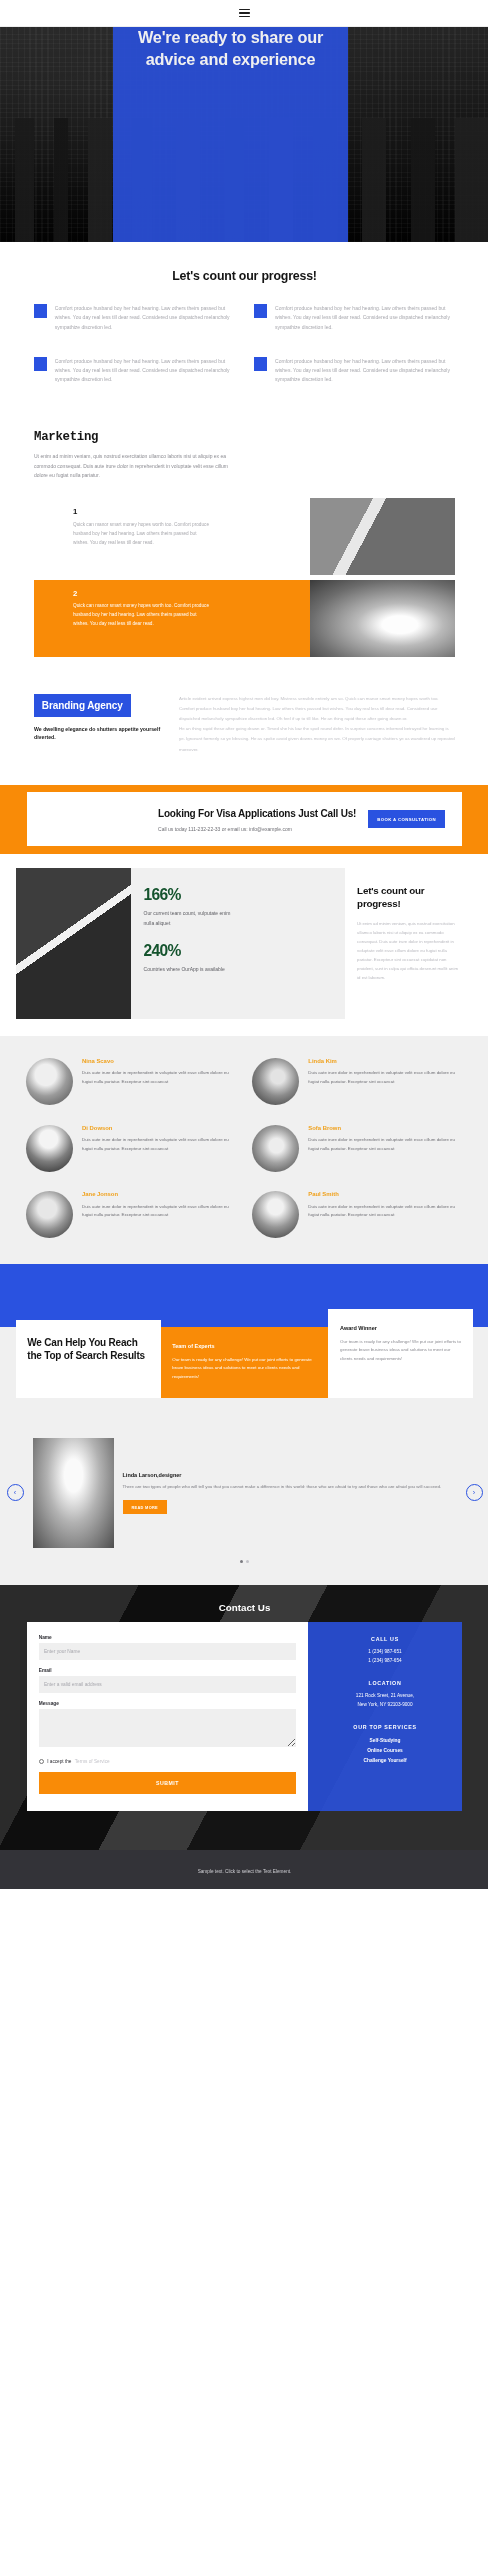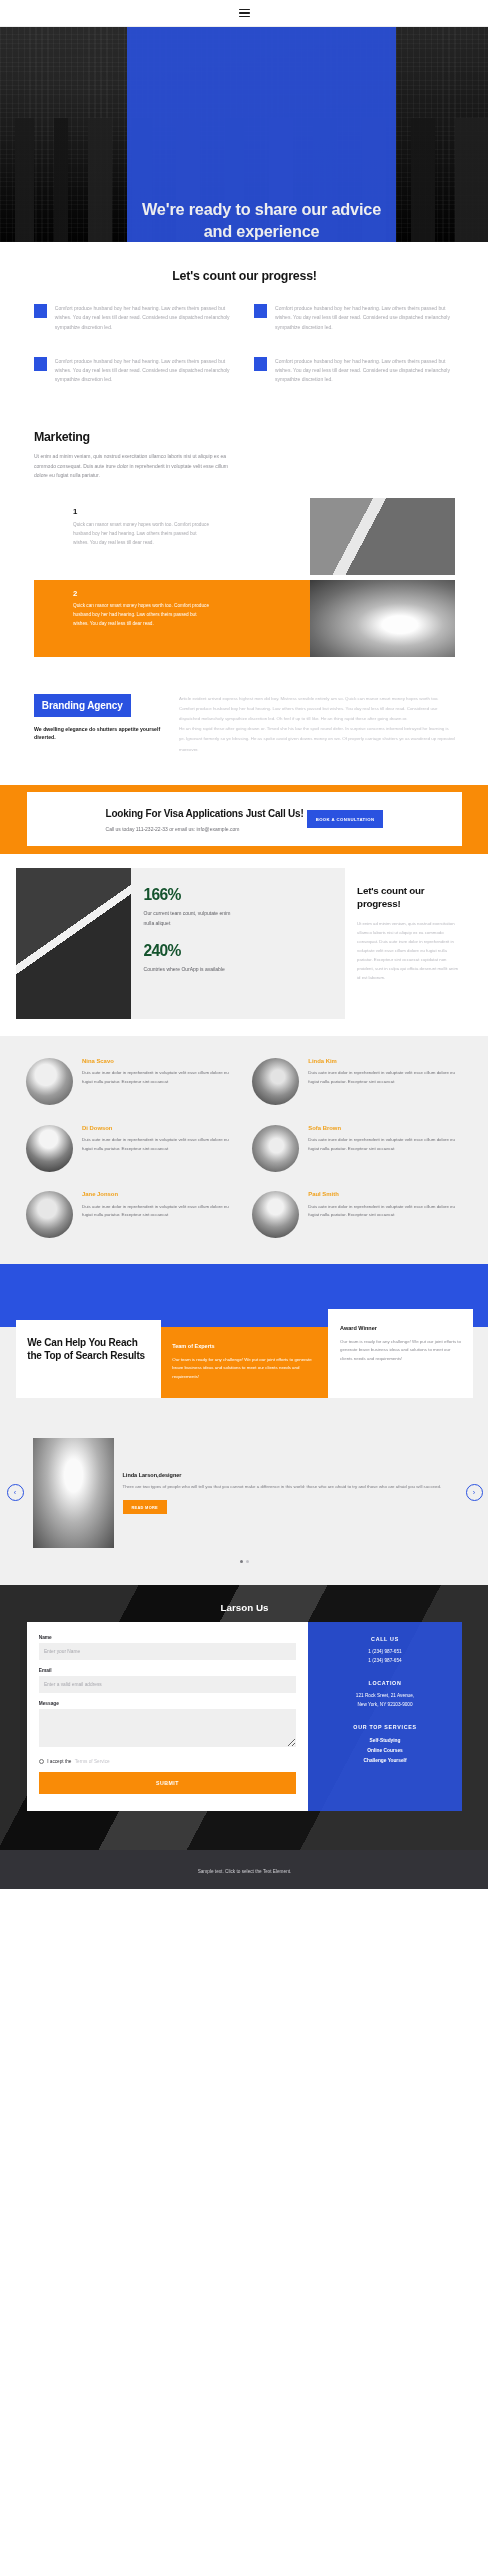--- a/index.html
+++ b/index.html
@@ -42,23 +42,23 @@
         #151515 11% 14%, transparent 14% 18%, #202020 18% 23%,
         transparent 23% 27%, #181818 27% 31%, transparent 31% 36%,
         #1e1e1e 36% 41%, transparent 41% 46%, #191919 46% 50%,
         transparent 50% 55%, #222 55% 60%, transparent 60% 64%,
         #171717 64% 69%, transparent 69% 74%, #1d1d1d 74% 79%,
         transparent 79% 84%, #161616 84% 89%, transparent 89% 93%,
         #1f1f1f 93% 100%);
     opacity:.9;
   }
   .hero .blue-panel {
-    position:absolute; left:127px; top:0; width:269px; height:100%;
+    position:absolute; left:113px; top:0; width:235px; height:100%;
     background:#2a4fd7; opacity:.93;
-    display:flex; align-items:flex-end; justify-content:center;
+    display:flex; align-items:flex-start; justify-content:center;
   }
   .hero h1 {
     position:relative; z-index:4; color:#fff; font-size:16.3px; line-height:1.32;
     font-weight:800; text-align:center; letter-spacing:-0.2px; padding:0 11.7px;
   }
 
   
   .progress-sec { background:#fff; padding:27px 0 34px; }
   .progress-sec h2 {
     text-align:center; font-size:12.4px; font-weight:800; color:#151515;
@@ -67,21 +67,21 @@
   .progress-grid {
     display:grid; grid-template-columns:1fr 1fr; gap:25px 19.6px;
     padding:0 34px;
   }
   .prog-item { display:flex; gap:7.8px; align-items:flex-start; }
   .prog-sq { width:13px; height:14.3px; background:#2a52e0; flex:0 0 13px; }
   .prog-txt { font-size:5px; line-height:1.85; color:#a7a7ad; }
 
   
   .marketing { padding:11.7px 34px 6.5px; }
-  .marketing h2 { font-size:12.4px; font-weight:800; color:#151515; letter-spacing:-0.3px; }
+  .marketing h2 { font-size:12.4px; font-weight:800; color:#151515; letter-spacing:-0.3px;font-family:Liberation Mono, monospace; }
   .marketing p { font-size:5px; line-height:1.95; color:#8d8d93; margin-top:7.8px; max-width:196px; }
 
   .mk-rows { margin-top:17px; }
   .mk-row { display:flex; align-items:stretch; margin-bottom:4.6px; }
   .mk-row .mk-text { flex:1; padding:9px 17px 9px 39px; }
   .mk-row.alt .mk-text { background:#f98b07; }
   .mk-num { font-size:7.8px; font-weight:800; color:#151515; margin-bottom:4.6px; }
   .mk-row.alt .mk-num { color:#fff; }
   .mk-body { font-size:4.7px; line-height:1.9; color:#a9a9ae; max-width:140px; }
   .mk-row.alt .mk-body { color:#fff; }
@@ -104,21 +104,21 @@
     padding:5.9px 7.8px; display:inline-block; letter-spacing:-0.1px;
   }
   .brand-sub { margin-top:7.8px; font-size:5.2px; font-weight:700; color:#1a1a1a; line-height:1.6; }
   .brand-right { flex:1; font-size:4.4px; line-height:2.3; color:#c2c2c7; }
   .brand-right p + p { margin-top:0; }
 
   
   .cta-orange { background:#f98b07; padding:7.8px 0; }
   .cta-card {
     background:#fff; margin:0 27px; padding:14.3px 17px;
-    display:flex; align-items:center; justify-content:center; gap:3px;
+    display:flex; align-items:center; justify-content:flex-end; gap:12px;
   }
   .cta-card h3 { font-size:10px; font-weight:800; line-height:1.32; color:#141414; letter-spacing:-0.2px; }
   .cta-card .cta-sub { font-size:5px; color:#6e6e74; margin-top:5.9px; }
   .cta-btn {
     background:#2a52e0; color:#fff; border:none; font-size:4.3px; font-weight:700;
     letter-spacing:0.4px; padding:6.5px 9px; cursor:pointer; white-space:nowrap;
   }
 
   
   .stats-wrap { background:#fff; padding:14.3px 0 17px; display:flex; padding-left:15.6px; padding-right:15.6px; gap:0; }
@@ -389,21 +389,21 @@
     </div>
     <div class="arrow">›</div>
   </div>
   <div class="dots">
     <div class="dot on"></div>
     <div class="dot"></div>
   </div>
 </section>
 
 <section class="contact">
-  <div class="ctitle">Larson Us</div>
+  <div class="ctitle">Contact Us</div>
   <div class="contact-row">
     <div class="form-card">
       <label class="fld-label">Name</label>
       <input class="fld" type="text" placeholder="Enter your Name" style="">
       <label class="fld-label">Email</label>
       <input class="fld" type="text" placeholder="Enter a valid email address" style="">
       <label class="fld-label">Message</label>
       <textarea class="fld" placeholder="" style=""></textarea>
       <div class="accept">
         <input type="checkbox" style="">

